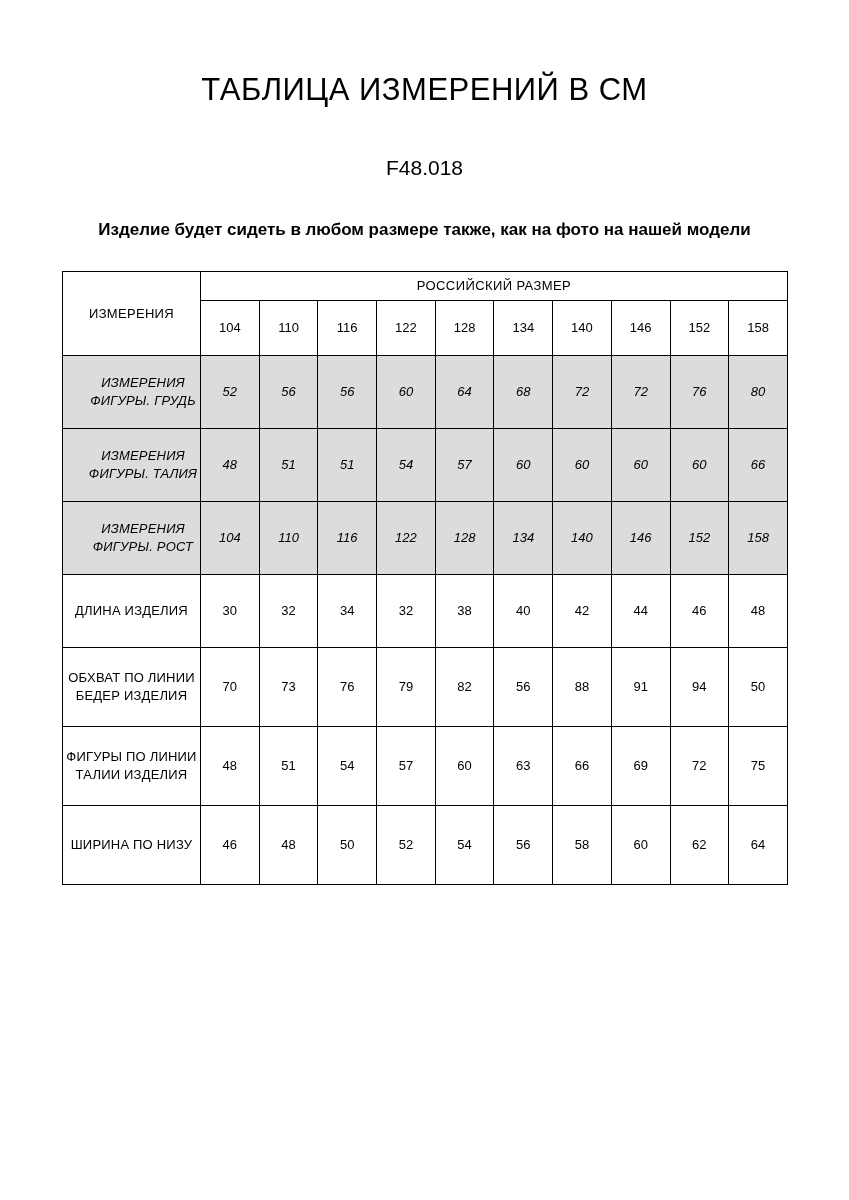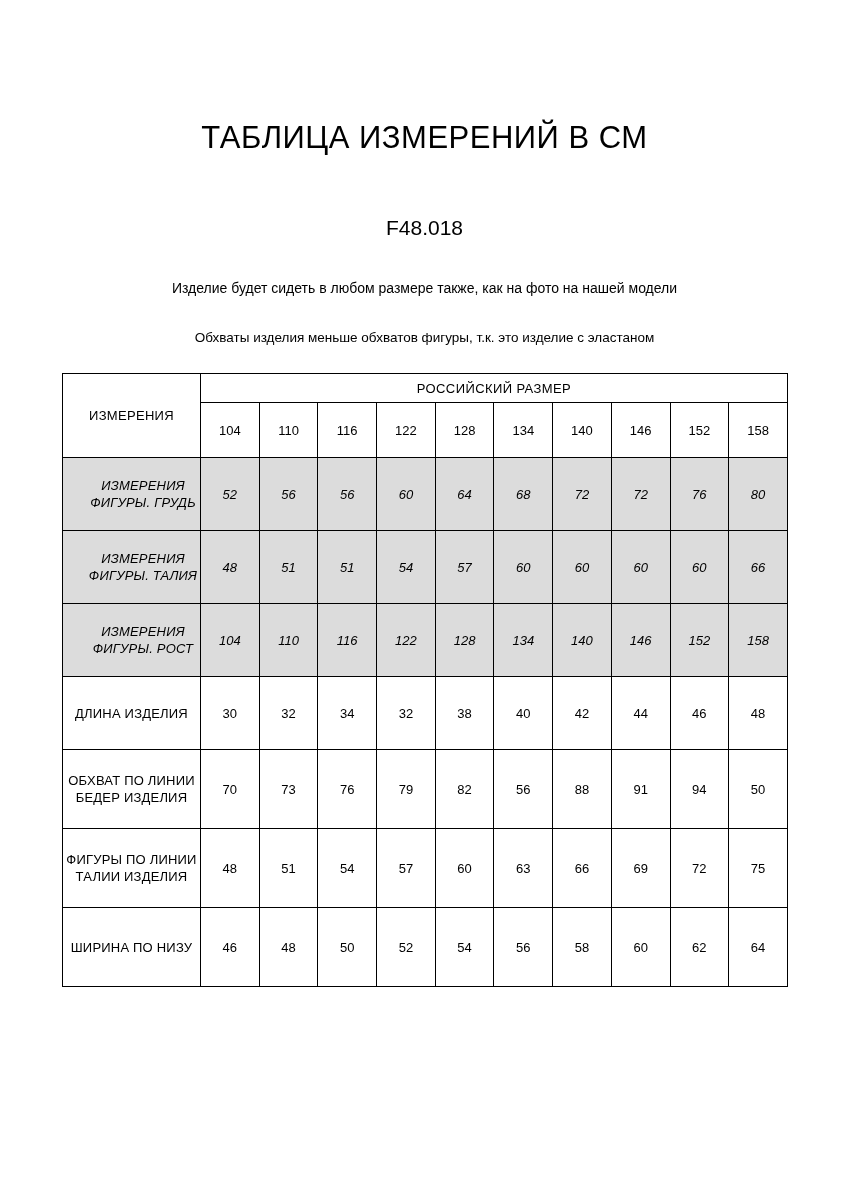--- a/index.html
+++ b/index.html
@@ -19,34 +19,34 @@
     width: 849px;
     height: 1200px;
     box-sizing: border-box;
     padding: 0 62px;
   }
   .title {
     text-align: center;
     font-size: 31px;
     font-weight: 400;
     letter-spacing: 0.5px;
-    margin: 12px;
-    padding-top: 108px;
+    margin: 0;
+    padding-top: 72px;
   }
   .subtitle {
     text-align: center;
     font-size: 21px;
     font-weight: 400;
     margin: 0;
     padding-top: 48px;
   }
   .lead {
     text-align: center;
-    font-size: 14px;
-    font-weight: 400;
+    font-size: 17px;
+    font-weight: 700;
     line-height: 1.45;
     margin: 0 auto;
     padding-top: 38px;
     max-width: 660px;
   }
   .note {
     text-align: center;
     font-size: 13.5px;
     font-weight: 400;
     margin: 0 auto;
@@ -114,21 +114,20 @@
 <body>
 
 <div class="page">
 
   <h1 class="title">ТАБЛИЦА ИЗМЕРЕНИЙ В СМ</h1>
 
   <div class="subtitle">F48.018</div>
 
   <div class="lead">Изделие будет сидеть в любом размере также, как на фото на нашей модели</div>
 
-  <div class="note">Обхваты изделия меньше обхватов фигуры, т.к. это изделие с эластаном</div>
 
   <table class="sizes">
     <colgroup>
       <col class="col-label">
       <col class="col-size">
         <col class="col-size">
         <col class="col-size">
         <col class="col-size">
         <col class="col-size">
       <col class="col-size">

